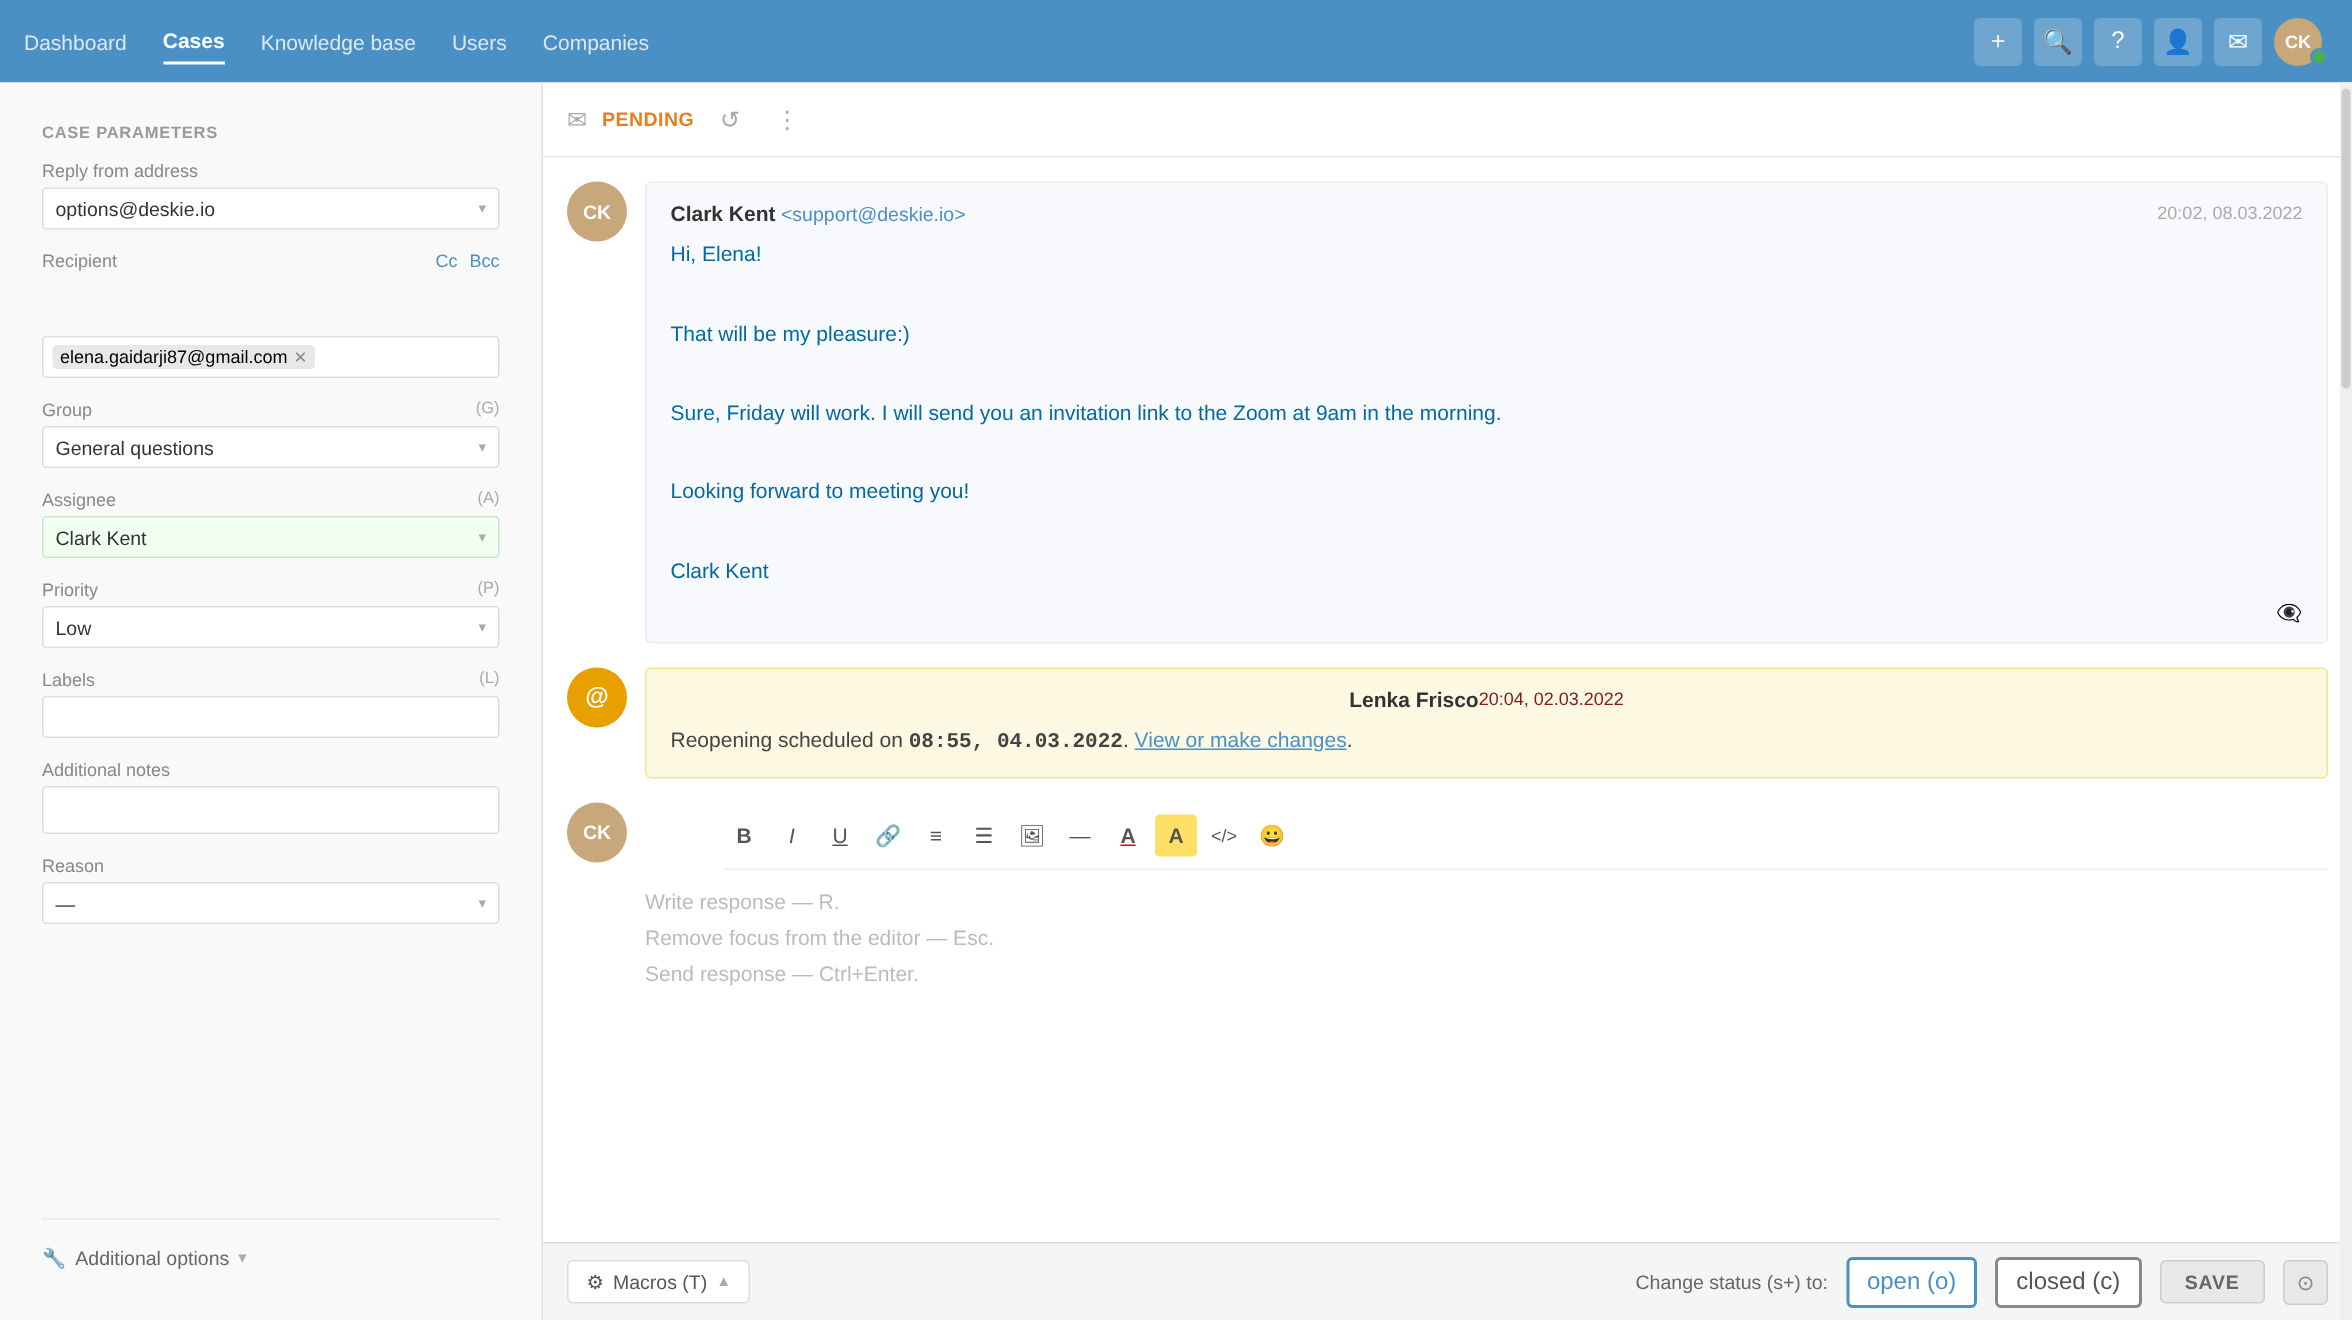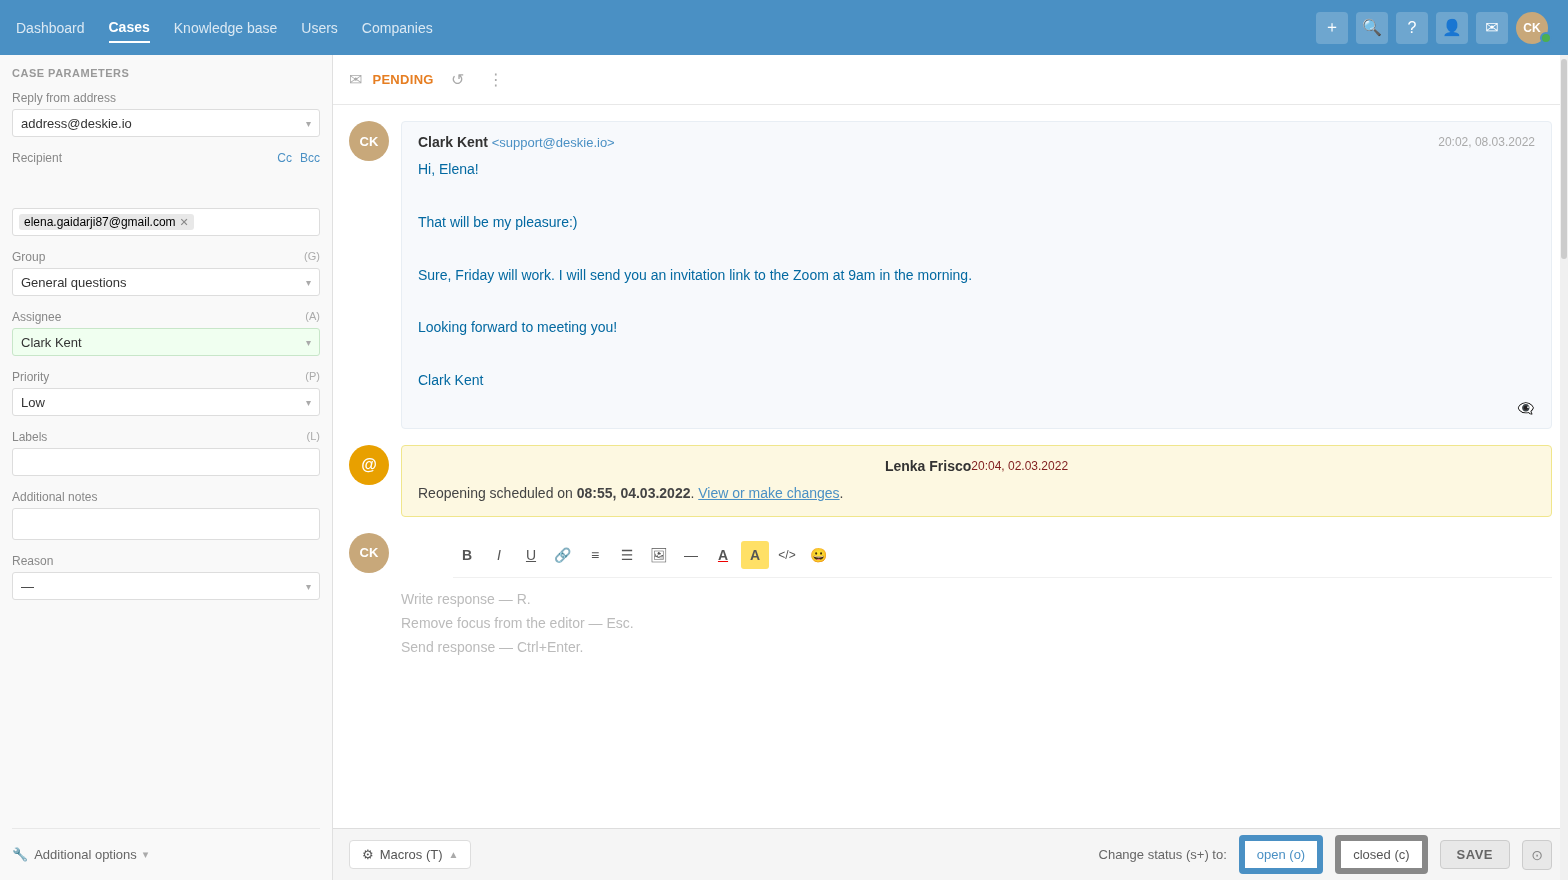--- a/index.html
+++ b/index.html
@@ -54,26 +54,26 @@
     }
 
     
     .main-layout {
       display: flex;
       height: calc(880px - 55px);
     }
 
     
     .sidebar {
-      width: 333px;
+      width: 362px;
       background: #f9f9f9;
       border-right: 1px solid #e0e0e0;
       display: flex;
       flex-direction: column;
-      padding: 12px;
+      padding: 28px;
       overflow-y: auto;
     }
     .sidebar-section-title {
       font-size: 11px;
       color: #999;
       font-weight: 600;
       letter-spacing: 0.5px;
       text-transform: uppercase;
       margin-bottom: 12px;
     }
@@ -251,21 +251,21 @@
     }
     .notification-header {
       display: flex;
       justify-content: center;
       align-items: center;
       margin-bottom: 8px;
     }
     .notification-sender { font-weight: 600; color: #333; font-size: 14px; }
     .notification-time { color: #7f1d1d; font-size: 12px; }
     .notification-body { color: #444; font-size: 14px; line-height: 1.6; }
-    .highlight { font-weight: 600; }
+    .highlight { font-weight: 600; font-family: Liberation Mono, monospace; }
     .link { color: #4a90c4; cursor: pointer; text-decoration: underline; }
     .editor-toolbar {
       display: flex;
       align-items: center;
       gap: 4px;
       padding: 8px 0;
       border-bottom: 1px solid #f0f0f0;
       margin-left: 52px;
     }
     .toolbar-btn {
@@ -306,24 +306,24 @@
       border-radius: 4px;
       cursor: pointer;
       font-size: 13px;
       color: #555;
     }
     .bottom-spacer { flex: 1; }
     .change-status-label { color: #666; font-size: 13px; }
     .status-btn {
       padding: 6px 12px;
       border-radius: 4px;
-      border: 6px solid #ec4899;
-      background: #fff;
-      cursor: pointer;
-      font-size: 13px;
+      border: 2px solid #ec4899;
+      background: #fff;
+      cursor: pointer;
+      font-size: 16px;
       color: #555;
     }
     .status-btn.active-open {
       background: #fff;
       border-color: #4a90c4;
       color: #4a90c4;
     }
     .status-btn.active-closed {
       background: #fff;
       border-color: #888;
@@ -390,21 +390,21 @@
 <div class="main-layout">
 
   <div class="sidebar">
     <div class="sidebar-section-title">CASE PARAMETERS</div>
 
     <div class="field-group">
       <div class="field-label">
         <span>Reply from address</span>
       </div>
       <div class="field-input">
-        <span>address@deskie.io</span>
+        <span>options@deskie.io</span>
         <span class="chevron-icon">▾</span>
       </div>
     </div>
 
     <div class="field-group">
       <div class="field-label">
         <span>Recipient</span>
         <span style="display:flex;gap:8px;">
           <span class="cc-bcc">Cc</span>
           <span class="cc-bcc">Bcc</span>

